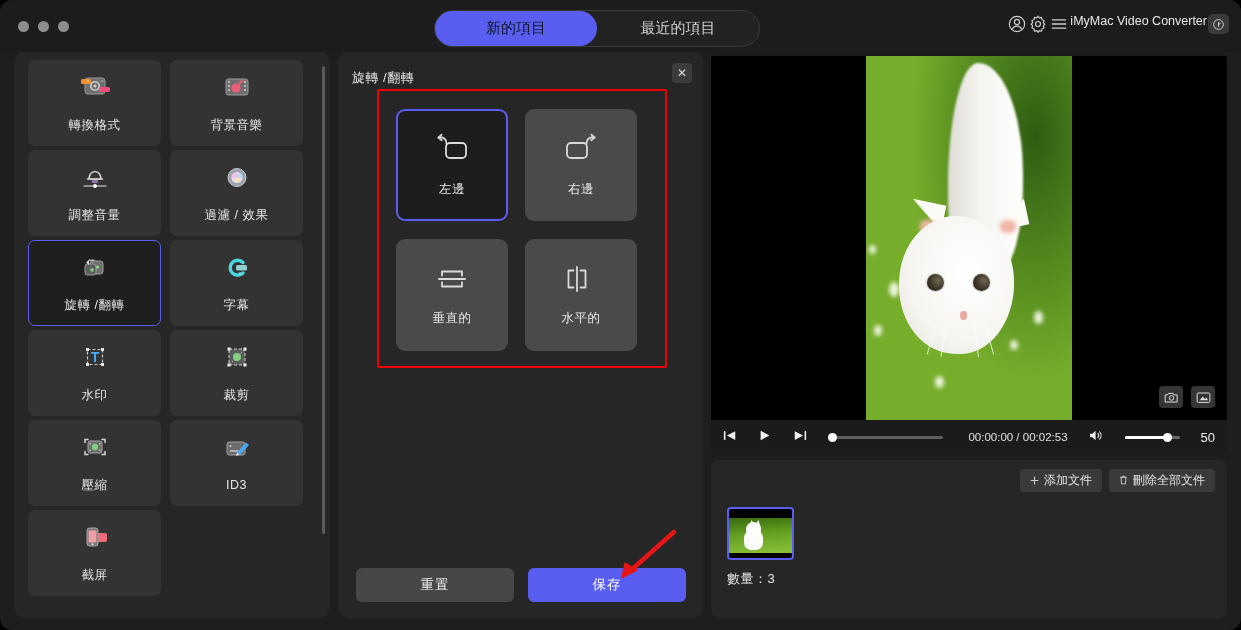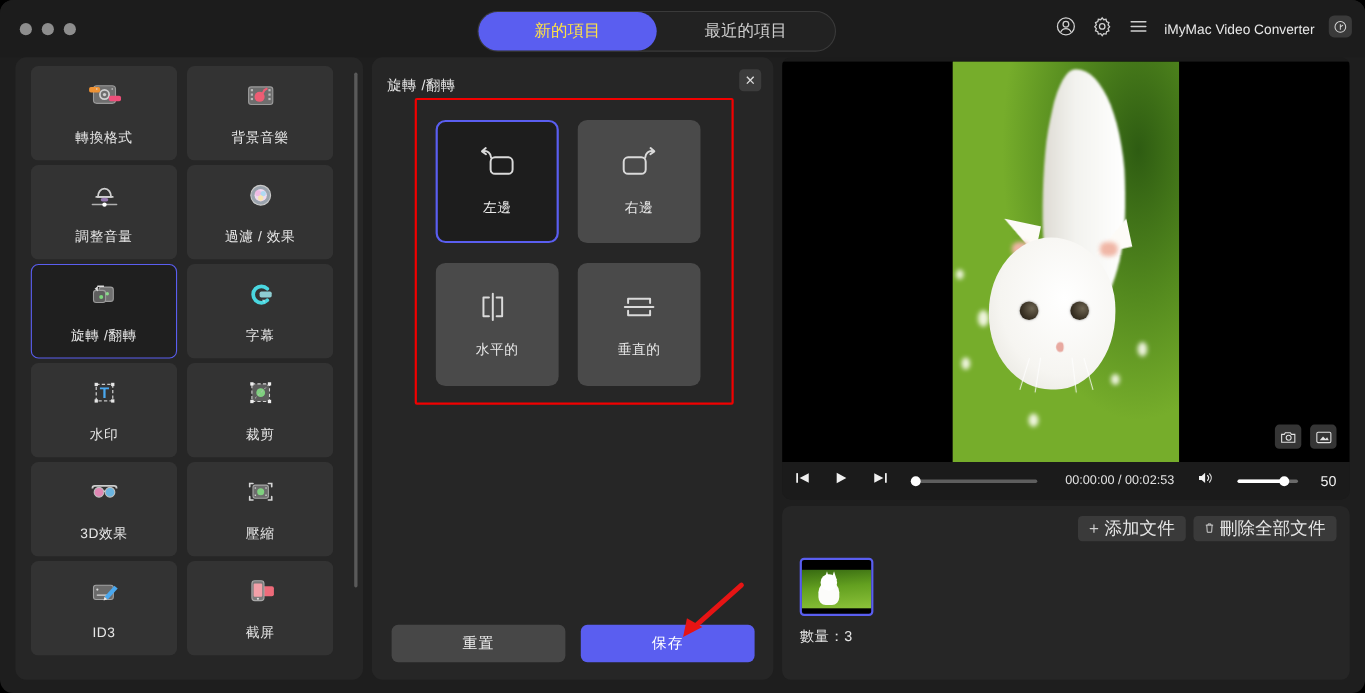--- a/index.html
+++ b/index.html
@@ -32,25 +32,25 @@
     border-radius: 19px;
     display: flex; align-items: center;
     background: #222;
   }
   .tab {
     height: 35px; border-radius: 18px;
     display: flex; align-items: center; justify-content: center;
     font-size: 15px; color: #cfcfcf; cursor: pointer;
     width: 50%;
   }
-  .tab.active { background: #5a5ef0; color: #fde047; text-align: right; }
+  .tab.active { background: #5a5ef0; color: #0f172a; text-align: right; }
 
   .hdr-right {
     position: absolute; right: 12px; top: 14px;
-    display: flex; align-items: flex-end; gap: 13px;
+    display: flex; align-items: flex-start; gap: 1px;
   }
   .hdr-ico { width: 20px; height: 20px; color: #cfcfcf; display: block; }
   .app-title { font-size: 12.5px; color: #e8e8e8; white-space: nowrap; }
   .logo-badge {
     width: 21px; height: 20px; border-radius: 5px;
     background: #3a3a3a; display: flex; align-items: center; justify-content: center;
   }
 
   
   .sidebar {
@@ -222,21 +222,21 @@
   
   .filelist {
     position: absolute; left: 711px; top: 460px;
     width: 516px; height: 158px;
     background: #262626; border-radius: 8px;
   }
   .fl-actions { position: absolute; right: 12px; top: 9px; display: flex; gap: 7px; }
   .fl-btn {
     height: 23px; padding: 0 10px; border-radius: 4px; background: #3a3a3a;
     display: flex; align-items: center; gap: 5px; cursor: pointer;
-    font-size: 16px; color: #e6e6e6;
+    font-size: 12px; color: #e6e6e6;
   }
   .thumb {
     position: absolute; left: 16px; top: 47px; width: 67px; height: 53px;
     border: 2px solid #5a5ef0; border-radius: 4px; overflow: hidden; background: #000;
     cursor: pointer;
   }
   .thumb-inner {
     position: absolute; left: 0; top: 9px; width: 63px; height: 35px;
     background: linear-gradient(175deg,#376a12 0%, #63a020 45%, #8cc23a 100%);
     overflow: hidden;
@@ -413,31 +413,20 @@
             <line x1="9" y1="22" x2="25" y2="6" stroke="#bcbcbc" stroke-width=".9" stroke-dasharray="2 2"></line>
             <rect x="7.5" y="4.5" width="3" height="3" fill="#eee"></rect>
               <rect x="23.5" y="4.5" width="3" height="3" fill="#eee"></rect>
             <rect x="7.5" y="20.5" width="3" height="3" fill="#eee"></rect>
               <rect x="23.5" y="20.5" width="3" height="3" fill="#eee"></rect>
           </svg>
         </span>
         <span class="tool-label">裁剪</span>
       </div>
 
-      <div class="tool">
-        <span class="tool-ico">
-          <svg width="34" height="30" viewBox="0 0 34 30">
-            <path d="M6 11c0-1.5 1-2.2 2.2-2.2h17.6c1.2 0 2.2.7 2.2 2.2" fill="none" stroke="#cdcdcd" stroke-width="1.6"></path>
-            <circle cx="12" cy="14.5" r="4.4" fill="#ef8fc0" opacity=".92" stroke="#ccc" stroke-width="1"></circle>
-            <circle cx="22" cy="14.5" r="4.4" fill="#6fc0ef" opacity=".92" stroke="#ccc" stroke-width="1"></circle>
-            <path d="M16.4 13.5h1.2" stroke="#cdcdcd" stroke-width="1.4"></path>
-          </svg>
-        </span>
-        <span class="tool-label">3D效果</span>
-      </div>
 
       <div class="tool">
         <span class="tool-ico">
           <svg width="34" height="30" viewBox="0 0 34 30">
             <rect x="10" y="8" width="14" height="12" rx="2" fill="#6d6d6d" stroke="#a5a5a5"></rect>
             <circle cx="17" cy="14" r="3.2" fill="#7fd07f"></circle>
             <rect x="11.5" y="10" width="1.3" height="1.3" fill="#ccc"></rect>
               <rect x="11.5" y="16.6" width="1.3" height="1.3" fill="#ccc"></rect>
             <rect x="21.2" y="10" width="1.3" height="1.3" fill="#ccc"></rect>
               <rect x="21.2" y="16.6" width="1.3" height="1.3" fill="#ccc"></rect>
@@ -500,37 +489,37 @@
               <path d="M26.5 10.5C26.5 6.2 30 3.6 33.6 4.4" stroke-linecap="round"></path>
               <path d="M31.4 1.6l3.4 3-3.6 2.6" stroke-linecap="round" stroke-linejoin="round"></path>
             </svg>
           </span>
           <span class="opt-label">右邊</span>
         </div>
 
         <div class="opt">
           <span>
             <svg width="38" height="30" viewBox="0 0 38 30" fill="none" stroke="#dadada" stroke-width="1.8">
+              <path d="M6 15h26" stroke-linecap="round"></path>
+              <path d="M9 11.5v-4h20v4" stroke-linecap="round" stroke-linejoin="round"></path>
+              <path d="M9 18.5v4h20v-4" stroke-linecap="round" stroke-linejoin="round"></path>
+            </svg>
+          </span>
+          <span class="opt-label">垂直的</span>
+        </div>
+
+        <div class="opt">
+          <span>
+            <svg width="38" height="30" viewBox="0 0 38 30" fill="none" stroke="#dadada" stroke-width="1.8">
               <path d="M15 3v24" stroke-linecap="round"></path>
               <path d="M11.5 6.5h-5v17h5" stroke-linecap="round" stroke-linejoin="round"></path>
               <path d="M18.5 6.5h5v17h-5" stroke-linecap="round" stroke-linejoin="round"></path>
             </svg>
           </span>
           <span class="opt-label">水平的</span>
-        </div>
-
-        <div class="opt">
-          <span>
-            <svg width="38" height="30" viewBox="0 0 38 30" fill="none" stroke="#dadada" stroke-width="1.8">
-              <path d="M6 15h26" stroke-linecap="round"></path>
-              <path d="M9 11.5v-4h20v4" stroke-linecap="round" stroke-linejoin="round"></path>
-              <path d="M9 18.5v4h20v-4" stroke-linecap="round" stroke-linejoin="round"></path>
-            </svg>
-          </span>
-          <span class="opt-label">垂直的</span>
         </div>
       </div>
     </div>
 
     <div class="btn-row">
       <div class="btn reset">重置</div>
       <div class="btn save">保存</div>
     </div>
   </div>
 

